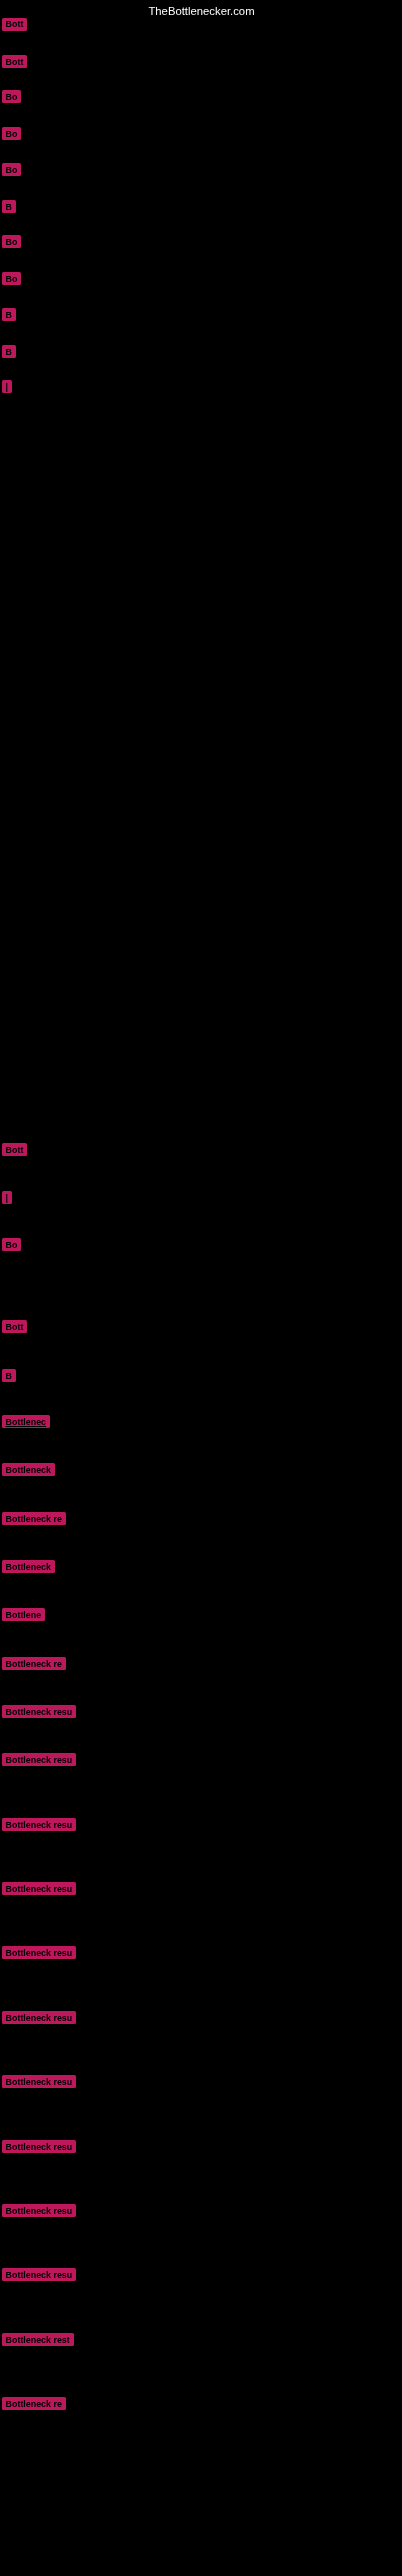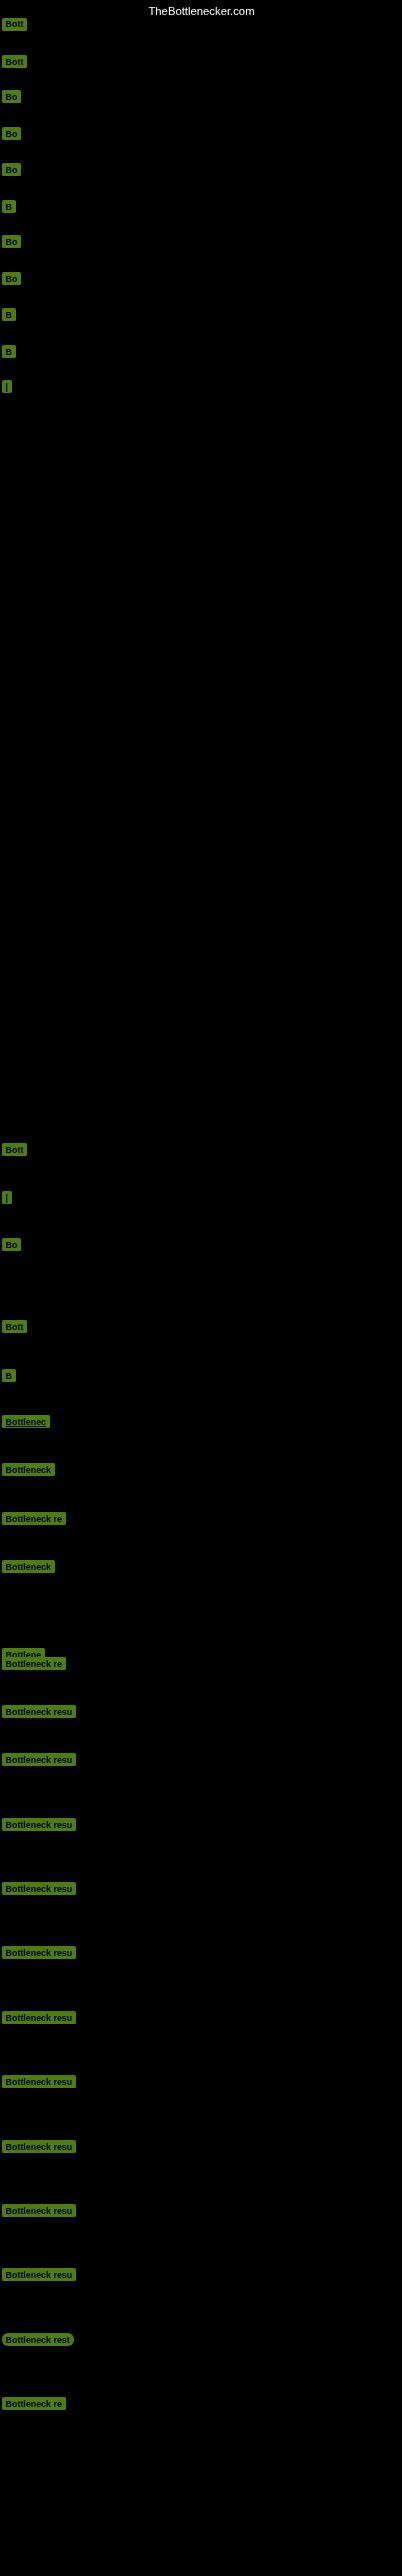--- a/index.html
+++ b/index.html
@@ -19,21 +19,21 @@
       position: absolute;
       top: 4.8px;
       left: 50%;
       transform: translateX(-50%);
       color: #ffffff;
       font-size: 11.3px;
       white-space: nowrap;
     }
     .label-badge {
       position: absolute;
-      background-color: #4d7c0f;
+      background-color: #be185d;
       color: #000000;
       font-size: 8.9px;
       font-weight: bold;
       padding: 1.6px 4px;
       border-radius: 1.6px;
       white-space: nowrap;
       cursor: pointer;
     }
   </style>
 </head>
@@ -55,28 +55,28 @@
     <div class="label-badge" style="top: 380px; left: 1.6px;">|</div>
     <div class="label-badge" style="top: 1143px; left: 1.6px;">Bott</div>
     <div class="label-badge" style="top: 1191px; left: 1.6px;">|</div>
     <div class="label-badge" style="top: 1238px; left: 1.6px;">Bo</div>
     <div class="label-badge" style="top: 1320px; left: 1.6px;">Bott</div>
     <div class="label-badge" style="top: 1369px; left: 1.6px;">B</div>
     <div class="label-badge" style="top: 1415px; left: 1.6px; text-decoration: underline;">Bottlenec</div>
     <div class="label-badge" style="top: 1463px; left: 1.6px;">Bottleneck</div>
     <div class="label-badge" style="top: 1512px; left: 1.6px;">Bottleneck re</div>
     <div class="label-badge" style="top: 1560px; left: 1.6px;">Bottleneck</div>
-    <div class="label-badge" style="top: 1648px; left: 1.6px;">Bottlene</div>
+    <div class="label-badge" style="top: 1608px; left: 1.6px;">Bottlene</div>
     <div class="label-badge" style="top: 1657px; left: 1.6px;">Bottleneck re</div>
     <div class="label-badge" style="top: 1705px; left: 1.6px;">Bottleneck resu</div>
     <div class="label-badge" style="top: 1753px; left: 1.6px;">Bottleneck resu</div>
     <div class="label-badge" style="top: 1818px; left: 1.6px;">Bottleneck resu</div>
     <div class="label-badge" style="top: 1882px; left: 1.6px;">Bottleneck resu</div>
     <div class="label-badge" style="top: 1946px; left: 1.6px;">Bottleneck resu</div>
     <div class="label-badge" style="top: 2011px; left: 1.6px;">Bottleneck resu</div>
     <div class="label-badge" style="top: 2075px; left: 1.6px;">Bottleneck resu</div>
     <div class="label-badge" style="top: 2140px; left: 1.6px;">Bottleneck resu</div>
     <div class="label-badge" style="top: 2204px; left: 1.6px;">Bottleneck resu</div>
     <div class="label-badge" style="top: 2268px; left: 1.6px;">Bottleneck resu</div>
-    <div class="label-badge" style="top: 2333px; left: 1.6px; border-radius: 6px;">Bottleneck rest</div>
+    <div class="label-badge" style="top: 2333px; left: 1.6px;">Bottleneck rest</div>
     <div class="label-badge" style="top: 2397px; left: 1.6px;">Bottleneck re</div>
   </div>
 
 
 </body></html>

